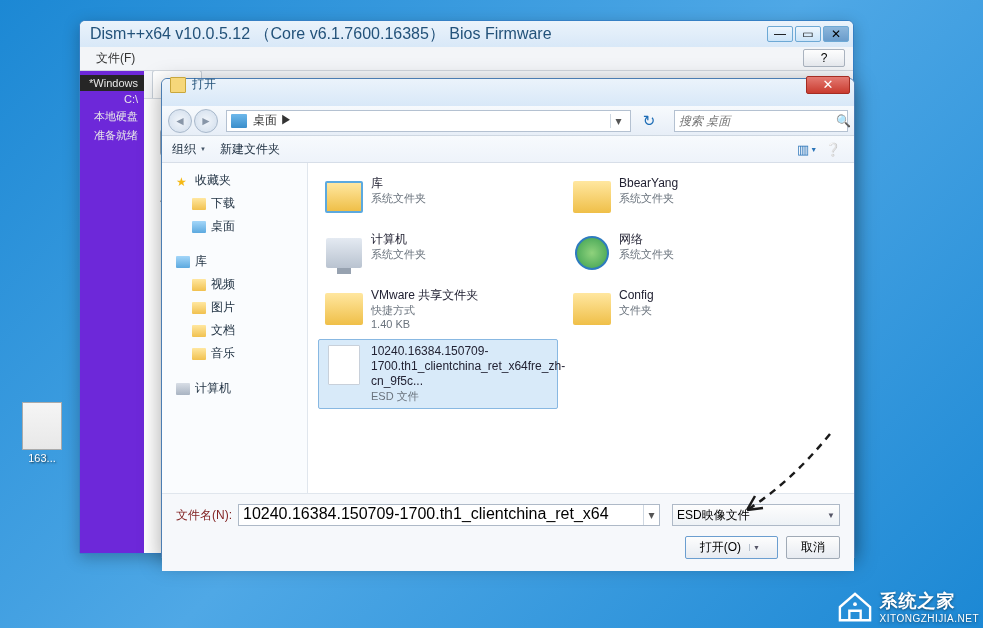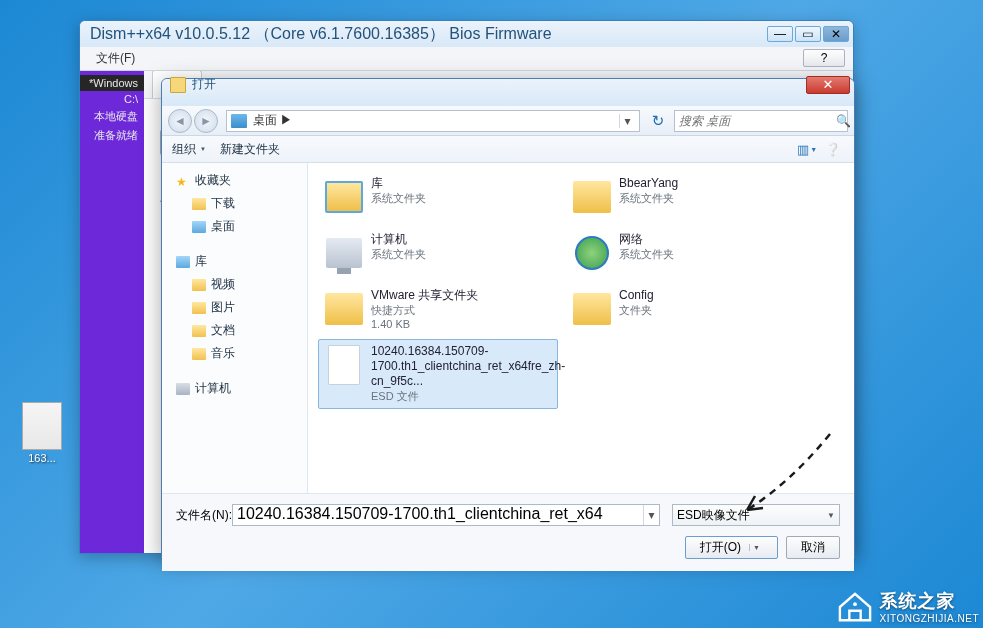--- a/index.html
+++ b/index.html
@@ -57,21 +57,21 @@
     .navbtn { width: 24px; height: 24px; border-radius: 50%; background: radial-gradient(#f2f6fb,#cfdceb);
               border: 1px solid #a8b8cb; margin-right: 2px; display: flex; align-items:center; justify-content:center;
               color: #8896a8; cursor: pointer; }
     .crumb-box { flex: 1; height: 22px; border: 1px solid #b4c1d1; background: #fff; margin: 0 6px;
                  display: flex; align-items: center; padding: 0 4px; position: relative; }
     .crumb-icon { width: 16px; height: 14px; background: linear-gradient(#6db8eb,#3a8ecb); border-radius: 1px; margin-right: 6px; }
     .crumb-text { flex: 1; font-size: 12px; color: #333; }
     .crumb-drop { width: 16px; text-align: center; border-left: 1px solid #cfd8e2; color: #555; cursor: pointer; }
     .refresh-btn { width: 20px; height: 20px; margin-left: 2px; color: #1e6db6; cursor: pointer;
                    display:flex; align-items:center; justify-content:center; font-size: 15px; }
-    .search-box { width: 174px; height: 22px; border: 1px solid #b4c1d1; background: #fff; margin-left: 6px;
+    .search-box { width: 174px; height: 22px; border: 1px solid #b4c1d1; background: #fff; margin-left: 15px;
                   display: flex; align-items: center; padding: 0 4px; }
     .search-box input { flex: 1; border: none; outline: none; font-size: 12px; font-style: italic; color: #888; }
     .search-icon { color: #3c80c1; cursor: pointer; }
 
     .dlg-toolbar { height: 27px; background: linear-gradient(#f7fafd,#eef3fa); border-bottom: 1px solid #d7dee8;
                    display: flex; align-items: center; padding: 0 10px; }
     .tool-item { font-size: 12px; color: #234; margin-right: 14px; cursor: pointer; display: flex; align-items: center; }
     .tool-drop-tri { font-size: 6px; margin-left: 4px; color: #456; }
     .tool-spacer { flex: 1; }
     .tool-right { width: 22px; height: 20px; margin-left: 4px; display: flex; align-items: center;
@@ -99,21 +99,21 @@
     .file-meta { font-size: 11px; color: #6a737d; }
     .big-folder { width: 38px; height: 32px; background: linear-gradient(#ffe7a0,#efbf48); border-radius: 2px; }
     .big-lib {  width: 38px; height: 32px; background: linear-gradient(#ffe7a0,#efbf48); border: 2px solid #5ca9df; border-radius: 2px; }
     .big-pc { width: 36px; height: 30px; background: linear-gradient(#e4eaf2,#b9c3d0); border-radius: 2px; position: relative; }
     .big-pc::after { content: ''; position: absolute; width: 14px; height: 6px; background: #97a2b0; bottom: -6px; left: 11px; }
     .big-net { width: 34px; height: 34px; border-radius: 50%; background: radial-gradient(#8fd27c,#3a9f50); border: 2px solid #2e7bbf; }
     .big-file { width: 32px; height: 40px; background: #fff; border: 1px solid #c8d0da; border-radius: 1px; }
 
     .dlg-bottom { border-top: 1px solid #e0e6ed; padding: 10px 14px 12px; background: #f6f8fb; }
     .row-flex { display: flex; align-items: center; margin-bottom: 10px; }
-    .field-label { font-size: 12px; color: #000000; }
+    .field-label { font-size: 12px; color: #7f1d1d; margin-right: 6px; }
     .filename-input { flex: 1; height: 22px; border: 1px solid #aeb9c7; background: #fff; padding: 0 4px; font-size: 12px; position: relative; }
     .input-drop { position: absolute; right: 0; top: 0; width: 16px; height: 100%; border-left: 1px solid #cfd8e2;
                   display: flex; align-items: center; justify-content: center; color: #555; cursor: pointer; }
     .type-select { width: 168px; height: 22px; border: 1px solid #aeb9c7; background: linear-gradient(#fdfdfd,#eef2f6);
                    margin-left: 12px; padding: 0 4px; font-size: 12px; display: flex; align-items: center; position: relative; cursor: pointer; }
     .btn-row { display: flex; justify-content: flex-end; gap: 8px; }
     .dlg-btn { height: 23px; padding: 4px 14px; border: 1px solid #a0aab6; border-radius: 2px;
                background: linear-gradient(#fdfdfd,#e7ebf1); font-size: 12px; cursor: pointer;
                display: flex; align-items: center; }
     .dlg-btn.primary { border: 1px solid #6b9ed0; }

